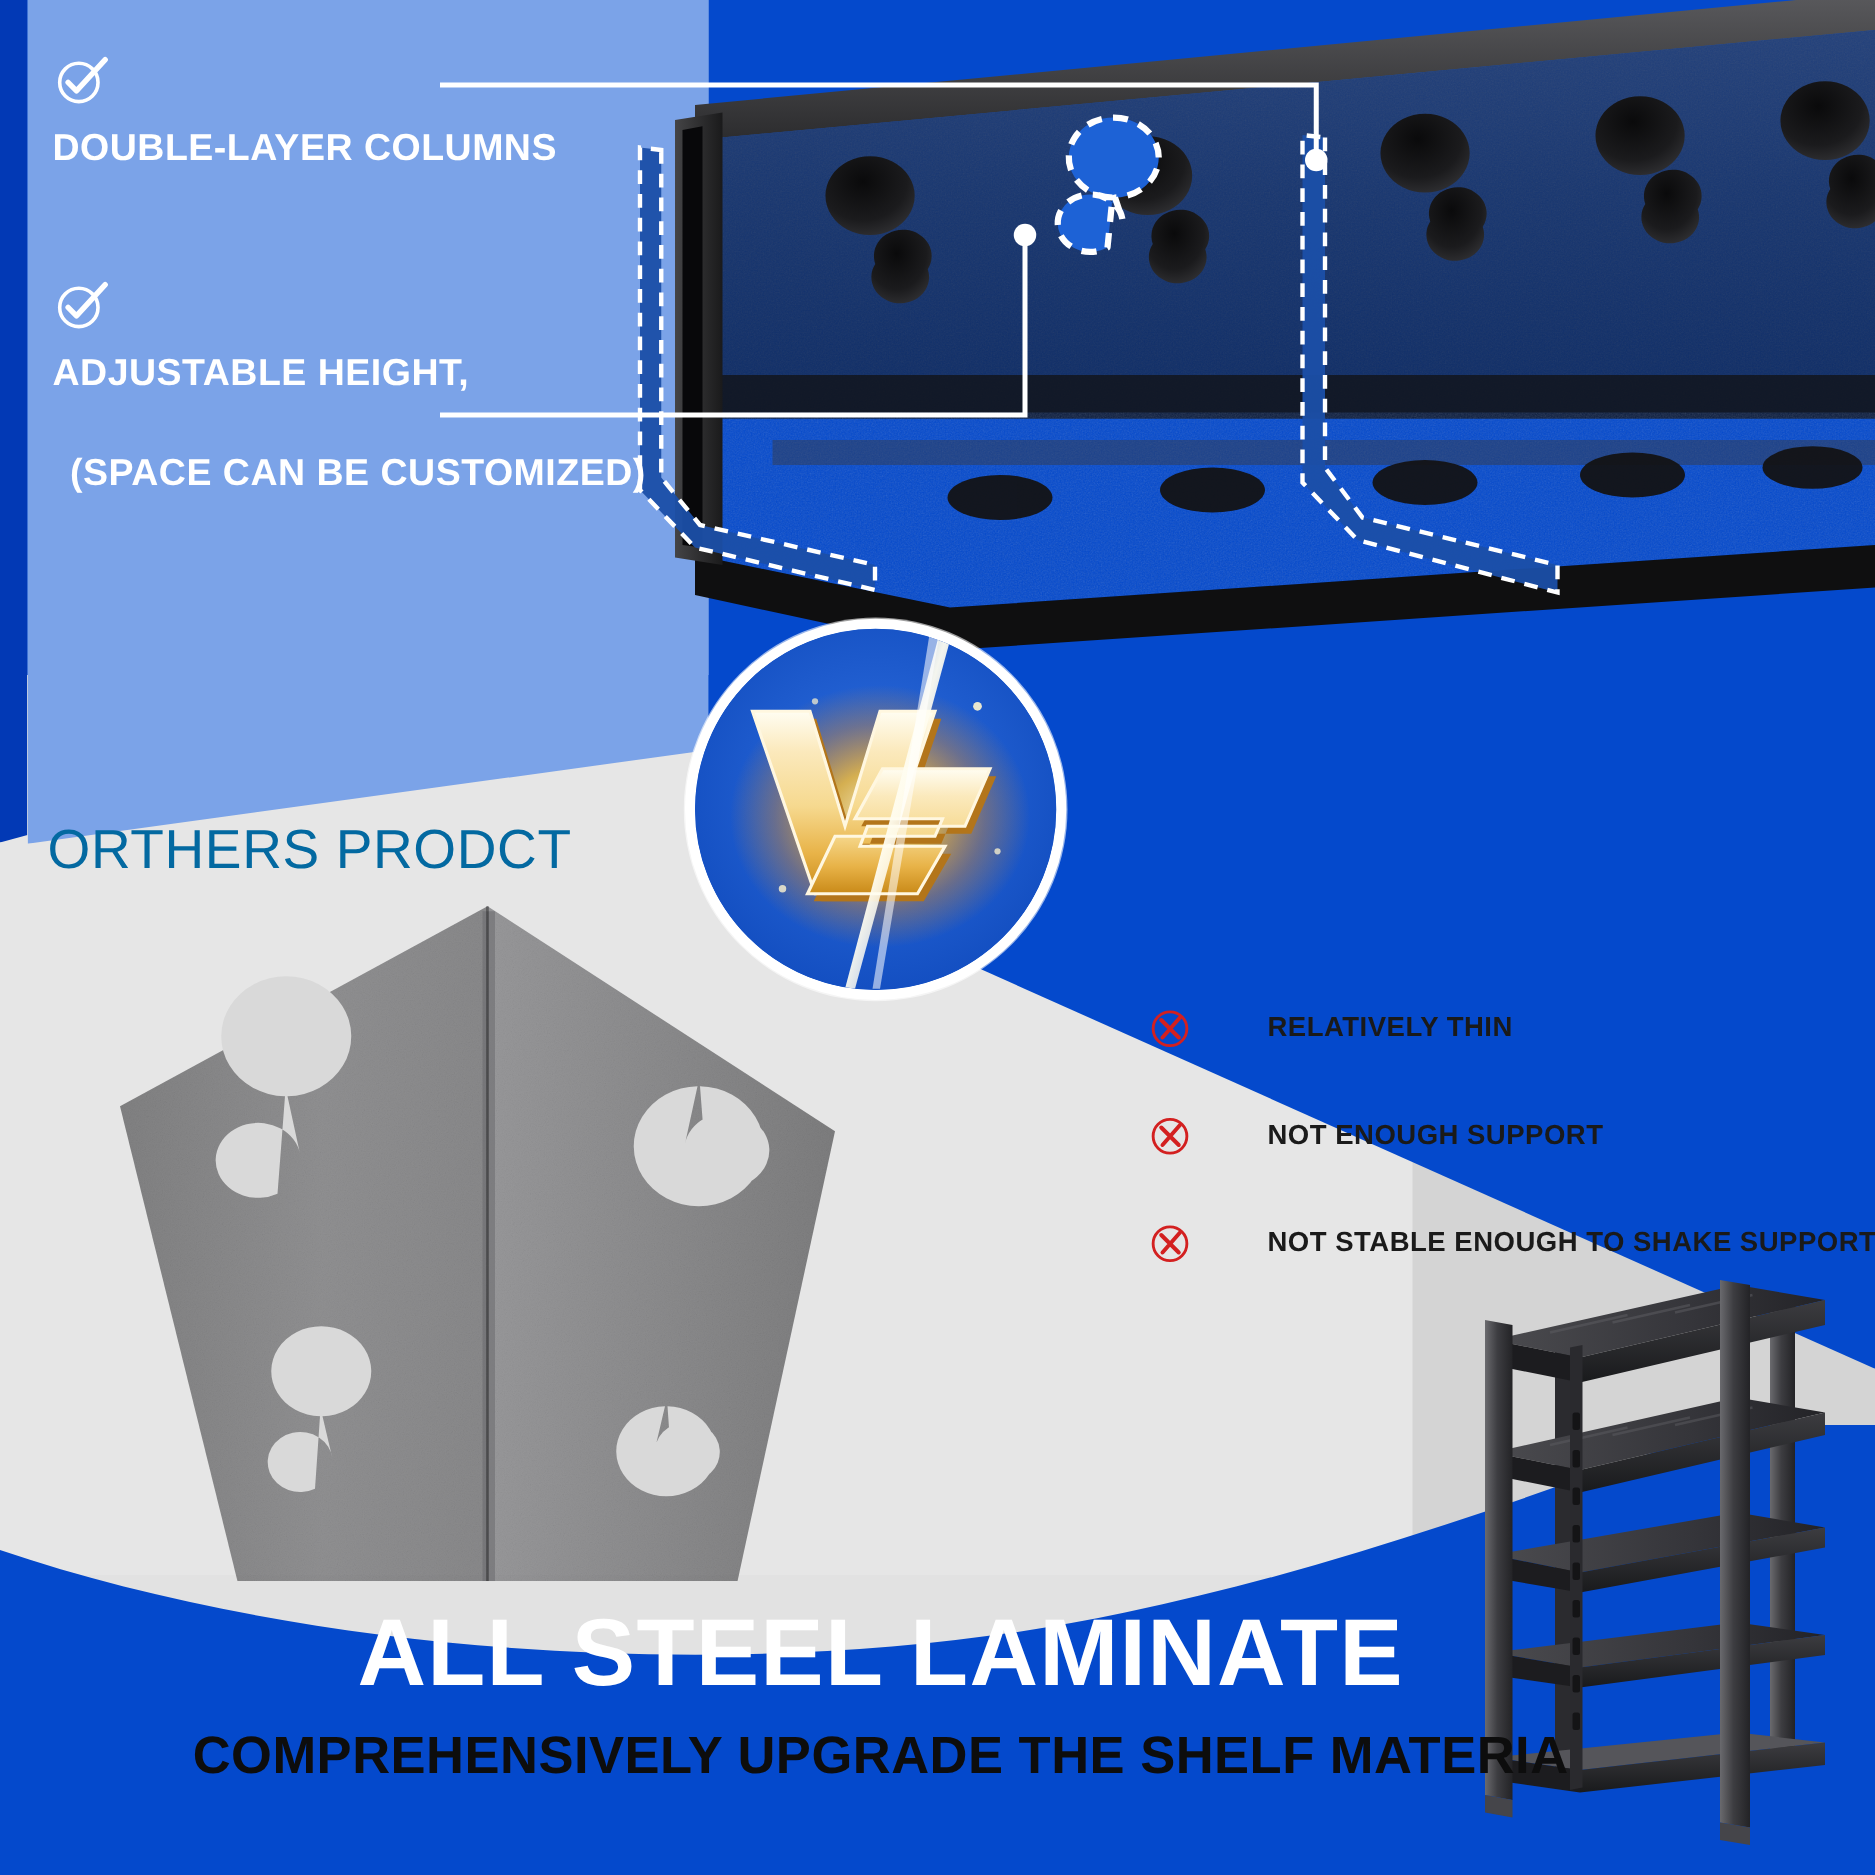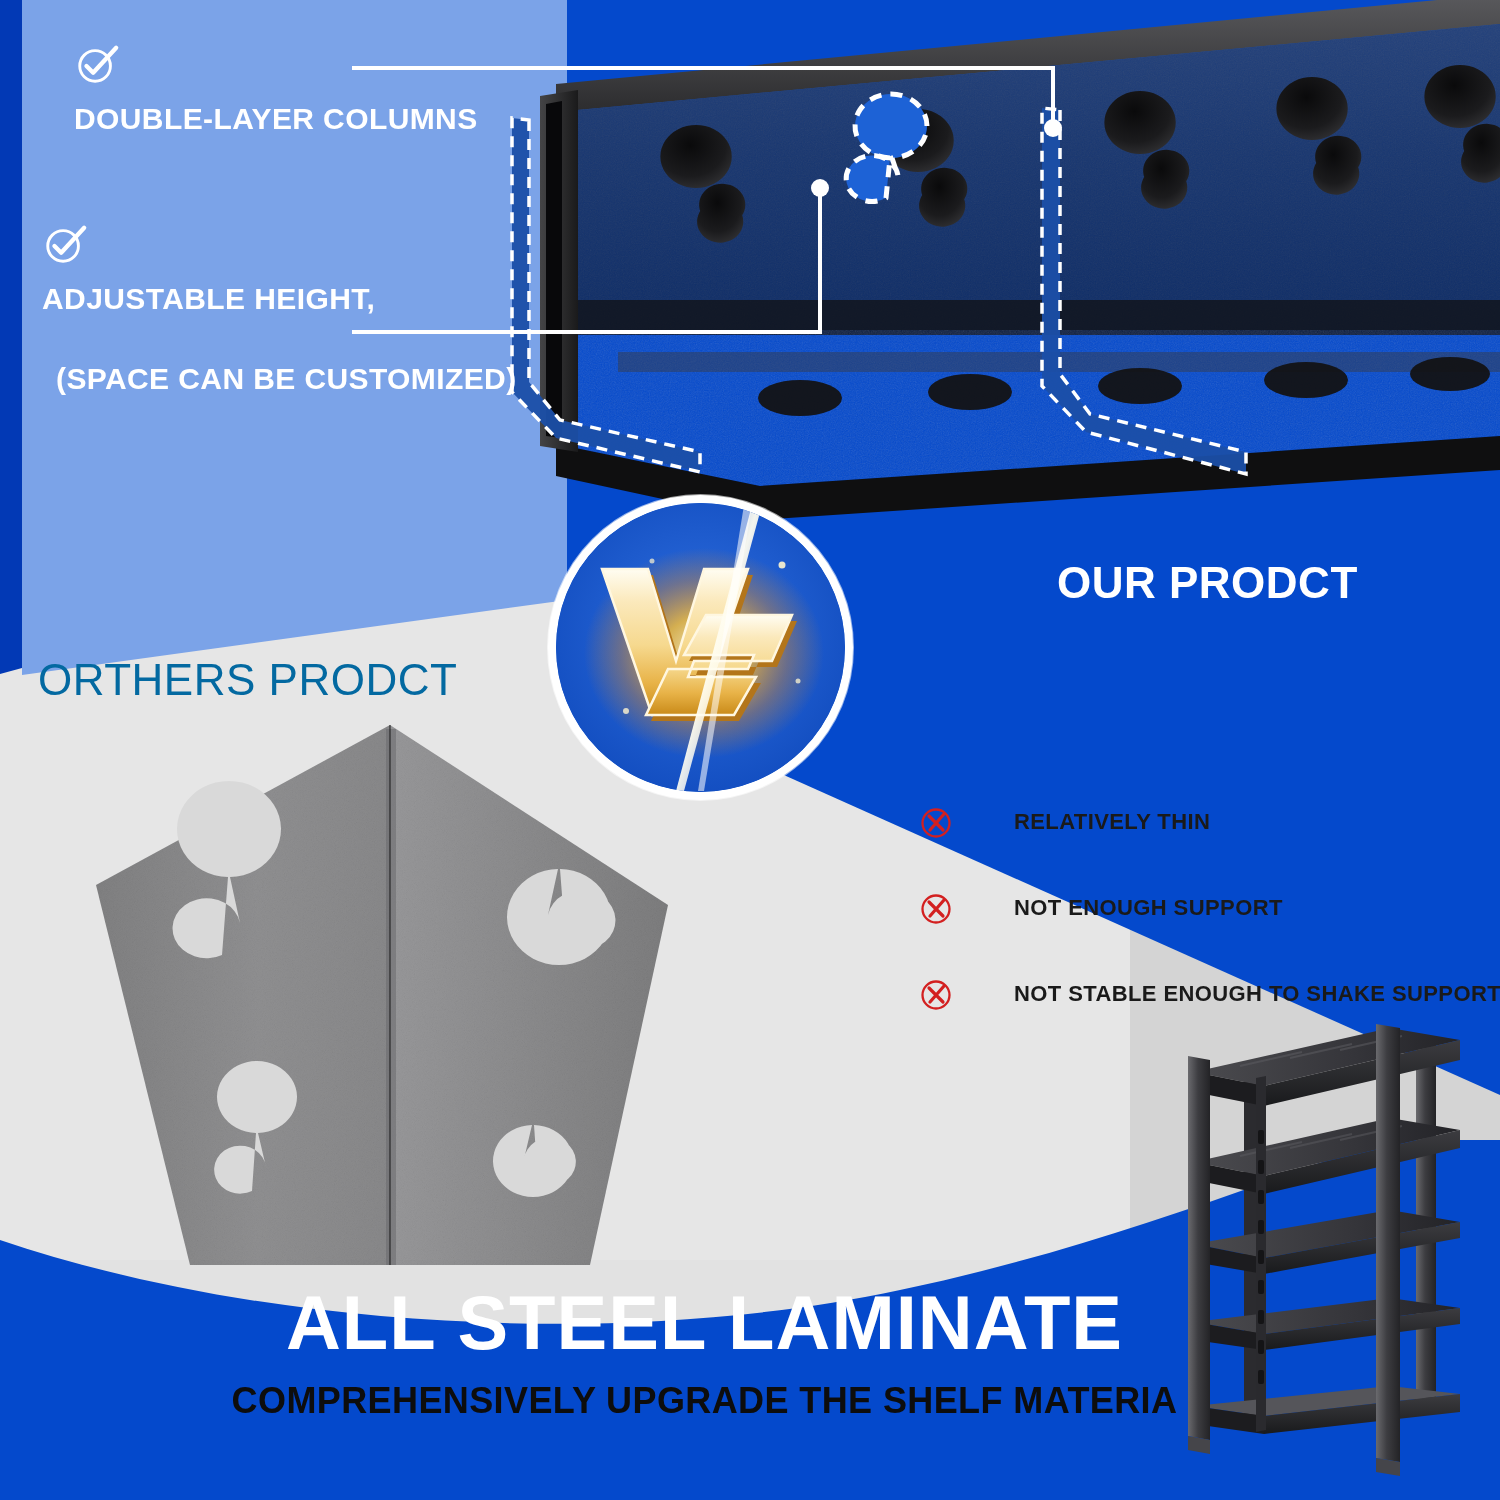--- a/index.html
+++ b/index.html
@@ -26,21 +26,21 @@
     background:#0239b5;
   }
   .light-panel{
     position:absolute; left:22px; top:0; width:545px; height:540px;
     background:#7ba3e8;
   }
 
   
   .feat-list{ position:absolute; left:22px; top:0; width:545px; height:540px; }
   .feat-row{ position:absolute; left:0; width:545px; }
-  .feat-row.r1{ top:42px;padding-left:32px; }
+  .feat-row.r1{ top:42px; }
   .feat-row.r2{ top:222px; }
   .feat-row.r3{ top:362px;margin-left:14px; }
 
   .chk{ display:block; width:46px; height:46px; margin-left:20px; }
   .feat-text{
     display:block; margin-top:14px; margin-left:20px;
     color:#ffffff; font-size:30px; font-weight:bold;
     letter-spacing:.4px; white-space:nowrap;
   }
   .feat-text.sub{ margin-top:0; }
@@ -132,21 +132,21 @@
   }
   .banner-text{
     position:absolute; left:0; top:1285px; width:1409px; text-align:center;
     z-index:32; pointer-events:none;
   }
   .banner-main{
     display:block; color:#ffffff; font-size:76px; font-weight:bold;
     letter-spacing:1px; line-height:1.0;
   }
   .banner-sub{
-    display:block; color:#0d0d0d; font-size:36px; font-weight:bold;
+    display:block; color:#0d0d0d; font-size:42px; font-weight:bold;
     letter-spacing:.4px; margin-top:22px; line-height:1.0;
   }
 </style>
 </head>
 <body>
 
 <div id="stage">
 
   <div class="top-section">
 
@@ -330,21 +330,20 @@
       </g>
 
       <g fill="#d9d9d9">
         <path d="M500,164 a52,48 0 1,1 -2,0 l-10,46 a34,30 0 1,1 18,32 Z"></path>
         <path d="M474,420 a40,36 0 1,1 -2,0 l-8,34 a26,24 0 1,1 14,24 Z"></path>
       </g>
     </svg>
   </div>
 
   <div class="others-title">ORTHERS PRODCT</div>
-  <div class="our-title">OUR PRODCT</div>
 
   <div class="vs-badge">
     <svg width="289" height="289" viewBox="0 0 289 289">
       <defs>
         <radialGradient id="vsBg" cx="0.5" cy="0.45" r="0.72">
           <stop offset="0%" stop-color="#2f6fe0"></stop>
           <stop offset="100%" stop-color="#0b45b8"></stop>
         </radialGradient>
         <radialGradient id="burst" cx="0.5" cy="0.5" r="0.5">
           <stop offset="0%" stop-color="#fff6cf" stop-opacity="0.95"></stop>

